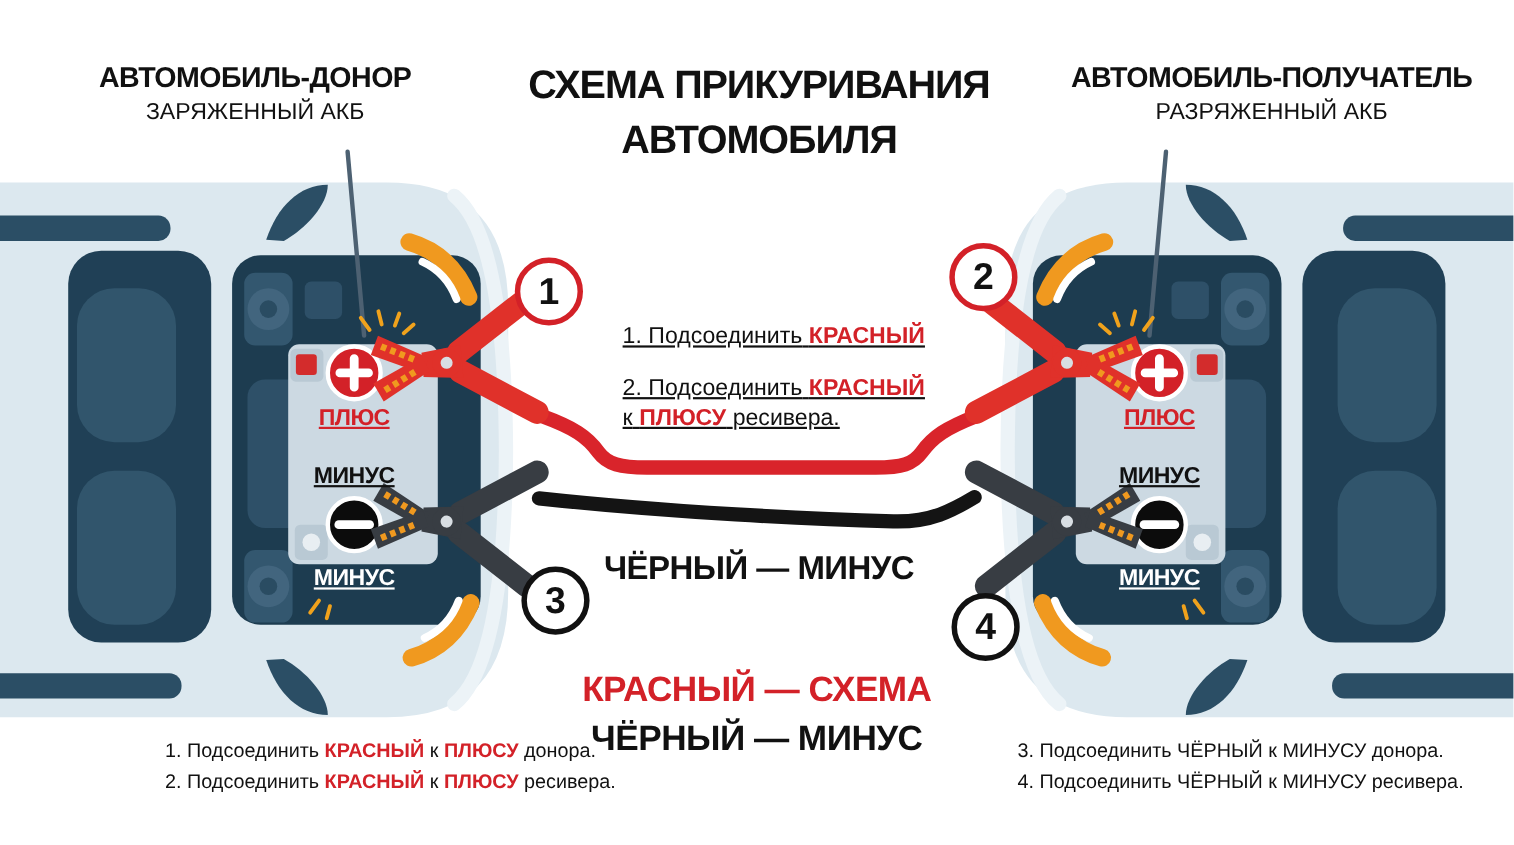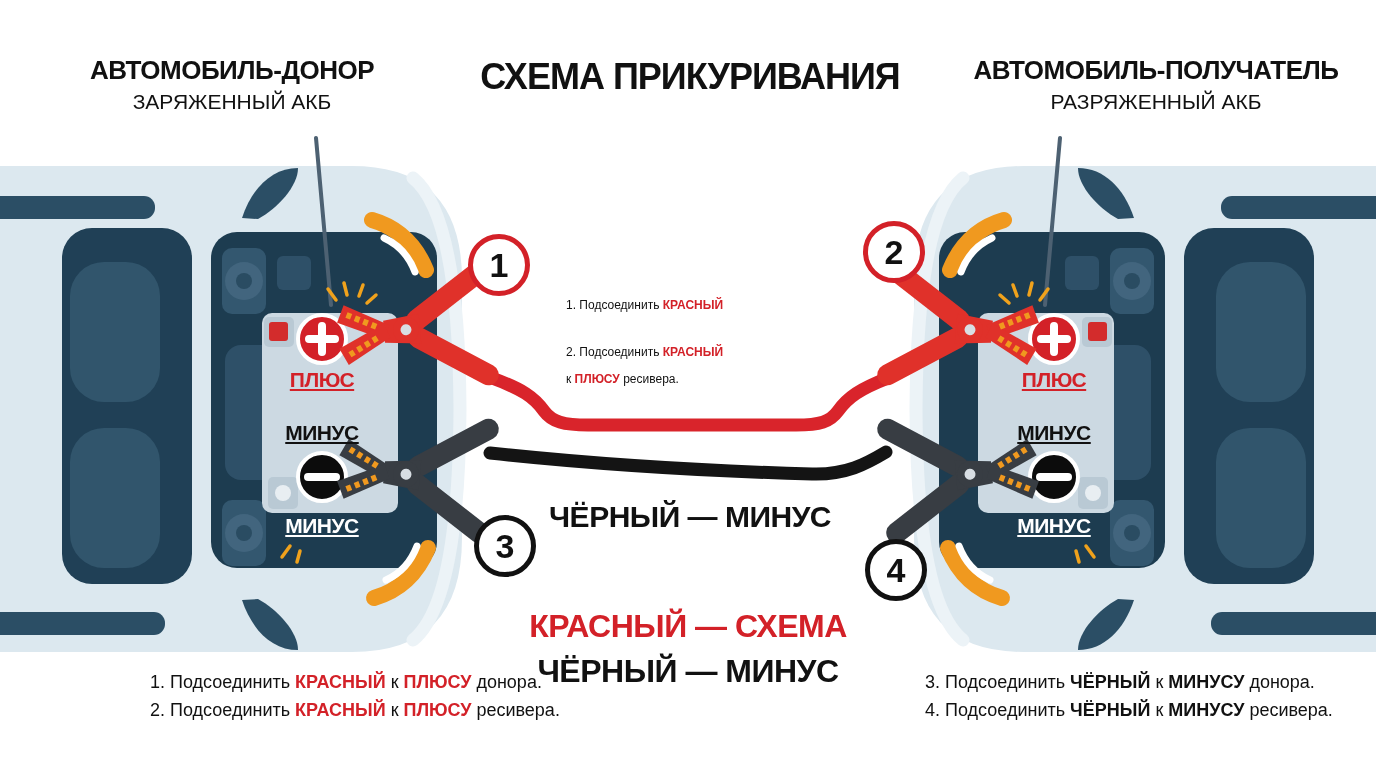--- a/index.html
+++ b/index.html
@@ -13,29 +13,29 @@
   .title{font-size:36px;font-weight:bold;letter-spacing:-1px;line-height:50px;}
   .subtitle{font-size:33px;}
   .batlabel{font-size:21px;font-weight:bold;letter-spacing:-0.5px;text-decoration:underline;}
   .red{color:#d32128;}
   .white{color:#ffffff;}
   .marker{position:absolute;width:62px;height:62px;border-radius:50%;background:#fff;
           display:flex;align-items:center;justify-content:center;font-size:34px;font-weight:bold;
           box-sizing:border-box;color:#111;}
   .red-ring{border:5px solid #d32128;}
   .black-ring{border:5px solid #111;}
-  .steps{font-size:12px;line-height:27px;}
+  .steps{font-size:21px;line-height:27px;text-decoration:underline;}
   .steps b{color:#d32128;font-weight:bold;}
   .gap{height:20px;}
   .midlabel{font-size:30px;font-weight:bold;letter-spacing:-0.5px;}
   .legend-red{font-size:32px;font-weight:bold;color:#d32128;letter-spacing:-0.5px;}
   .legend-black{font-size:32px;font-weight:bold;letter-spacing:-0.5px;}
   .blist{font-size:18px;line-height:28px;}
   .hlr{font-weight:bold;color:#d32128;}
-  .hlb{font-weight:bold;color:#111;}
+  .hlb{font-weight:normal;color:#111;}
   .clamp-red{color:#e0312a;}
   .clamp-black{color:#383d43;}
 </style>
 </head>
 <body>
 
 <div id="canvas">
 
   <svg class="abs" style="left:0;top:0" width="1376" height="768" viewBox="0 0 1376 768">
     <defs>
@@ -129,20 +129,21 @@
     <use href="#clamp" class="clamp-black" transform="translate(1376,0) scale(-1,1) translate(404,474) rotate(5)"></use>
   </svg>
 
   <div class="abs ctr nw" style="left:232px;top:55px">
     <div class="hdr1">АВТОМОБИЛЬ-ДОНОР</div>
     <div class="hdr2">ЗАРЯЖЕННЫЙ АКБ</div>
   </div>
 
   <div class="abs ctr nw" style="left:690px;top:52px">
     <div class="title">СХЕМА ПРИКУРИВАНИЯ</div>
+    <div class="title">АВТОМОБИЛЯ</div>
   </div>
 
   <div class="abs ctr nw" style="left:1156px;top:55px">
     <div class="hdr1">АВТОМОБИЛЬ-ПОЛУЧАТЕЛЬ</div>
     <div class="hdr2">РАЗРЯЖЕННЫЙ АКБ</div>
   </div>
 
   <div class="abs ctr nw batlabel red" style="left:322px;top:368px">ПЛЮС</div>
   <div class="abs ctr nw batlabel" style="left:322px;top:421px">МИНУС</div>
   <div class="abs ctr nw batlabel white" style="left:322px;top:514px">МИНУС</div>

